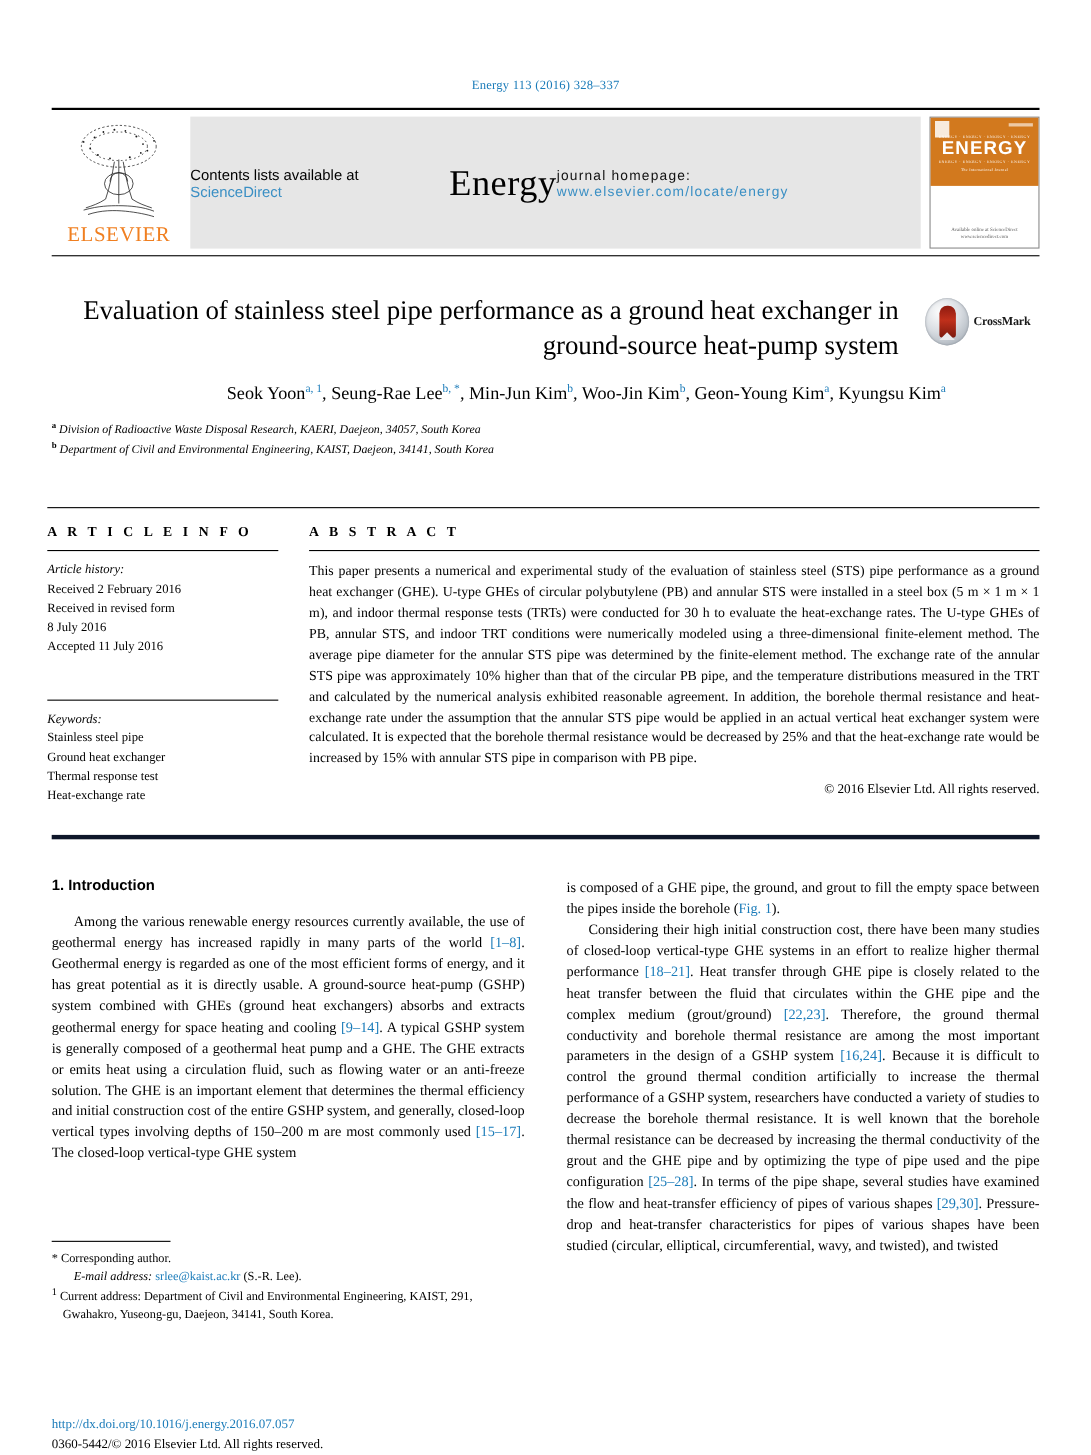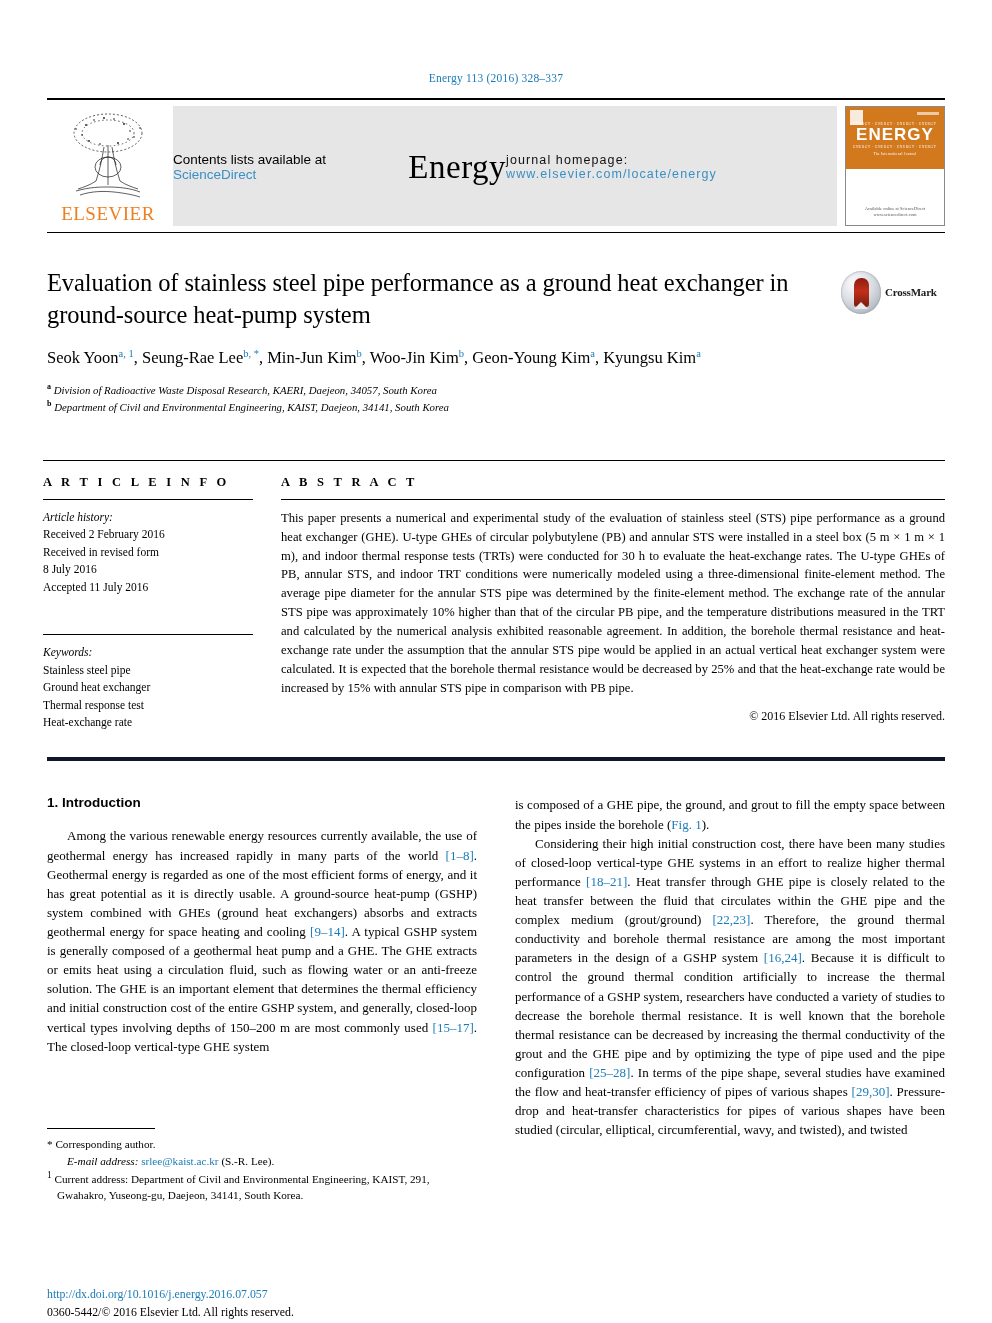--- a/index.html
+++ b/index.html
@@ -164,20 +164,21 @@
     min-height: 62px;
   }
   .paper-title {
     font-family: "Liberation Serif", serif;
     font-size: 24.5px;
     line-height: 1.30;
     font-weight: 400;
     margin: 0;
     max-width: 770px;
     letter-spacing: -0.1px;
+    text-align: right;
   }
   .crossmark {
     position: absolute;
     right: 0;
     top: 2px;
     width: 104px;
     height: 46px;
     display: flex;
     align-items: center;
     gap: 4px;
@@ -206,25 +207,26 @@
   }
   .crossmark-label {
     font-family: "Liberation Serif", serif;
     font-size: 11px;
     font-weight: bold;
     color: #1b1b1b;
     letter-spacing: -0.2px;
   }
 
   .authors {
-    margin: 15px 47px 0 47px;
+    margin: 15px 47px 0 70px;
     font-family: "Liberation Serif", serif;
     font-size: 16.5px;
     line-height: 1.45;
     max-width: 790px;
+    text-align: right;
   }
   .authors sup {
     color: #1a7bb9;
     font-size: 10.5px;
     vertical-align: super;
   }
   .affiliations {
     margin: 11px 47px 0 47px;
     font-family: "Liberation Serif", serif;
     font-style: italic;

